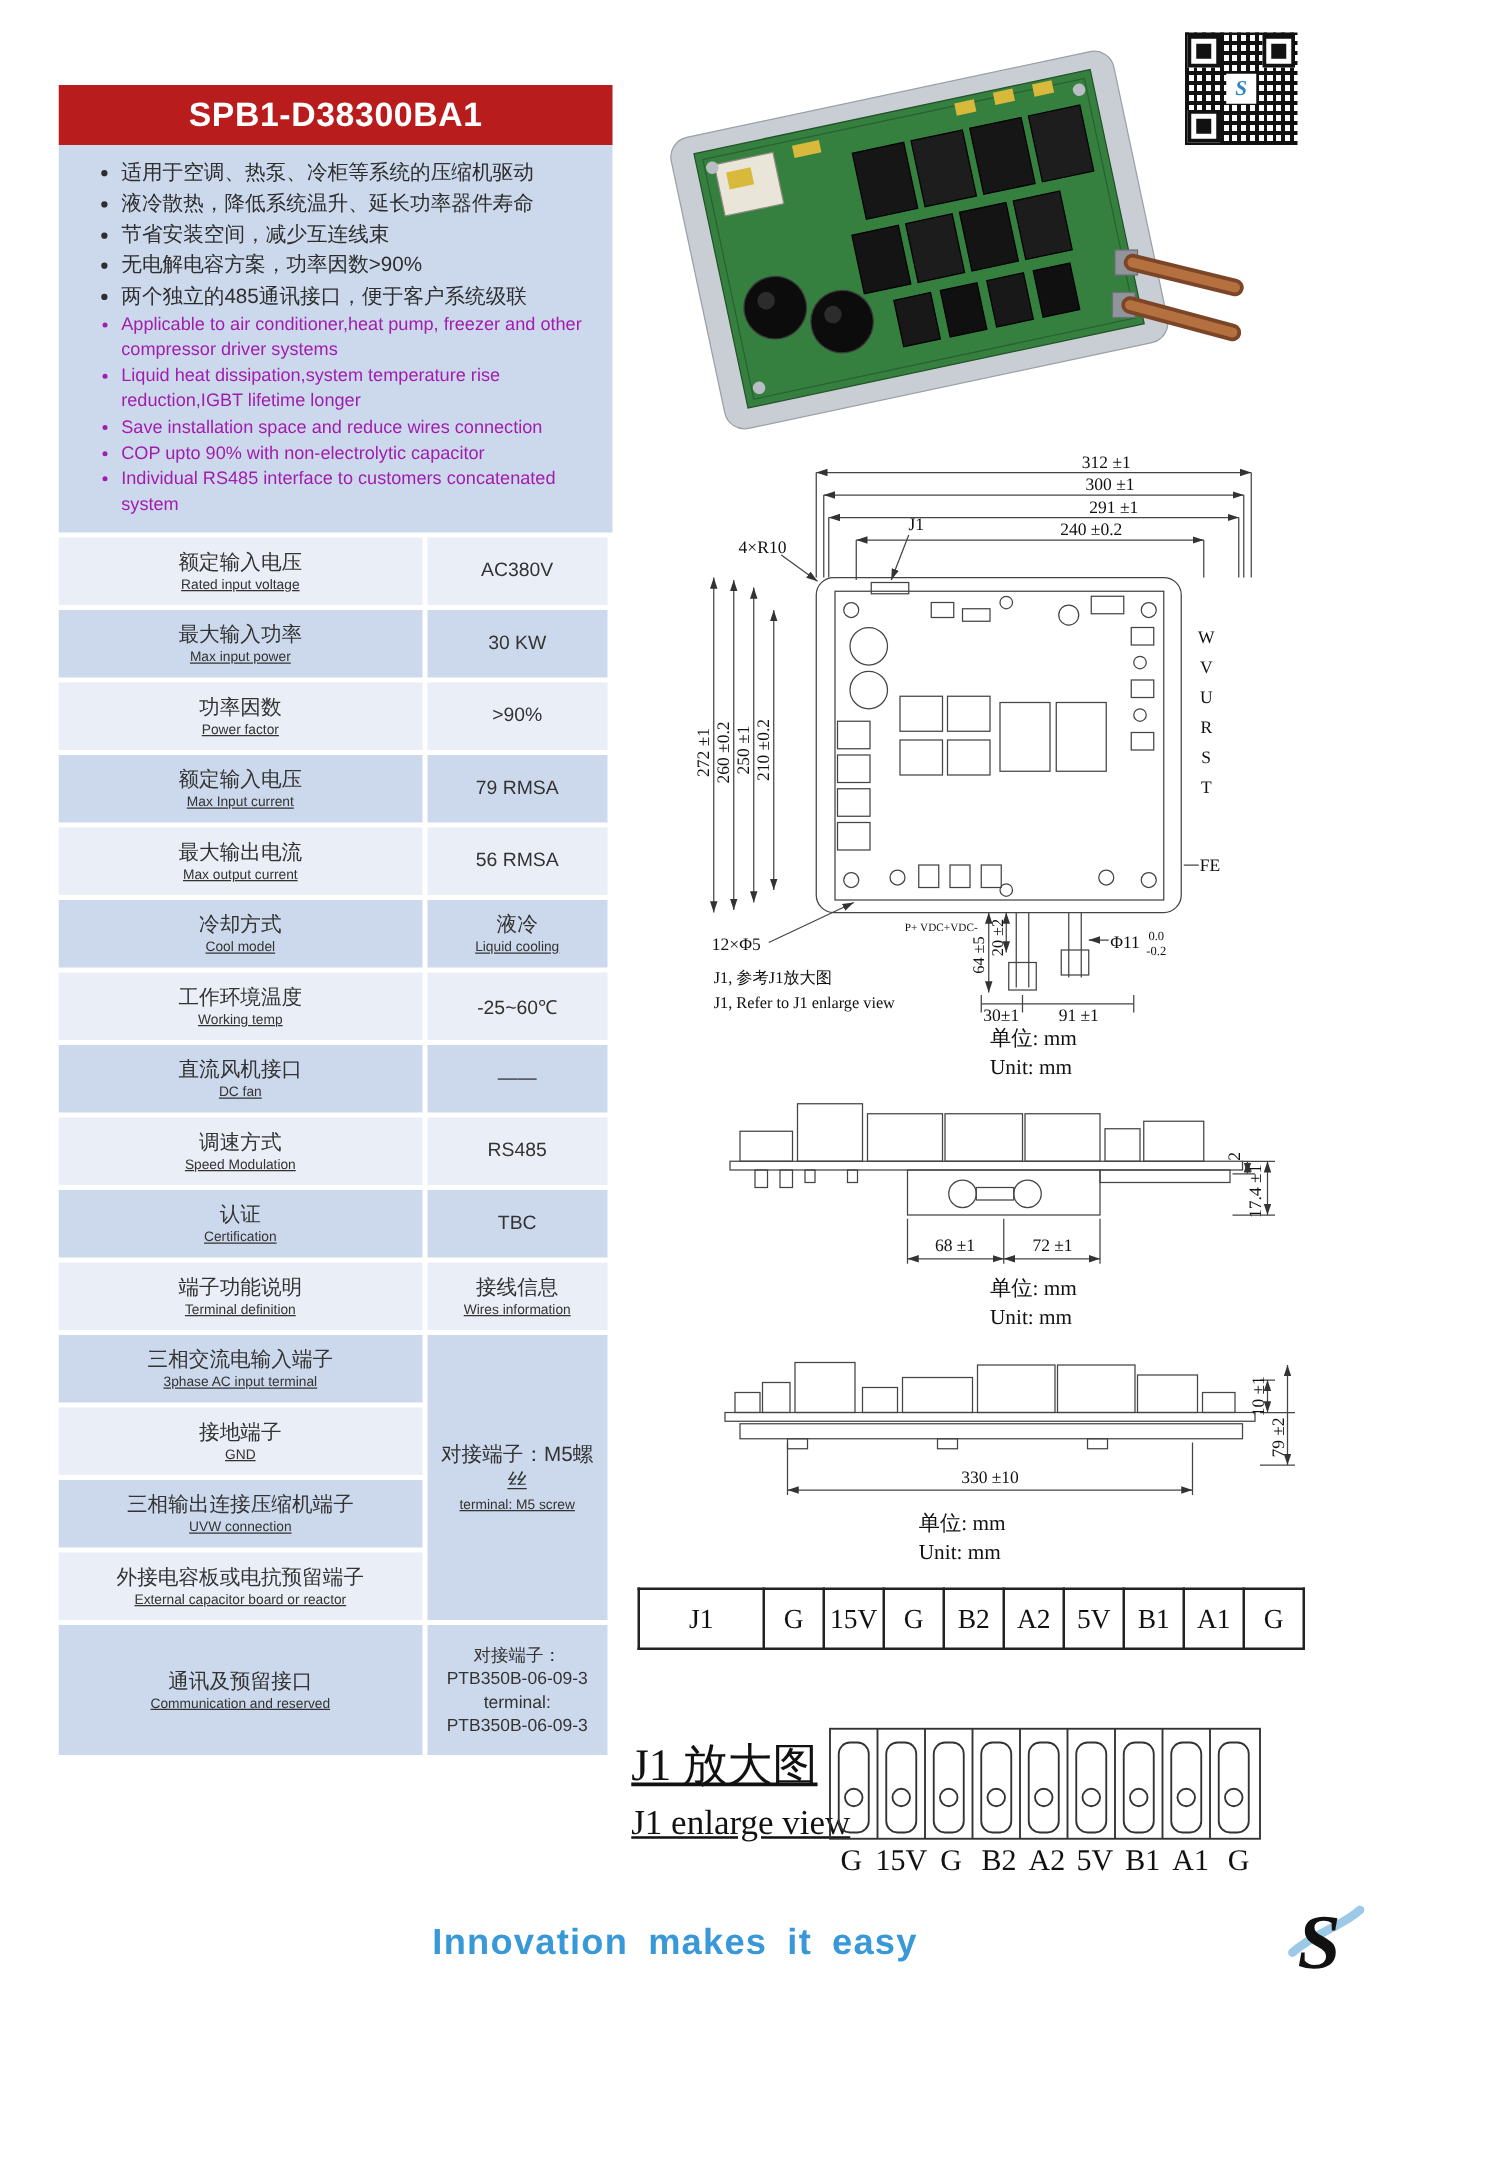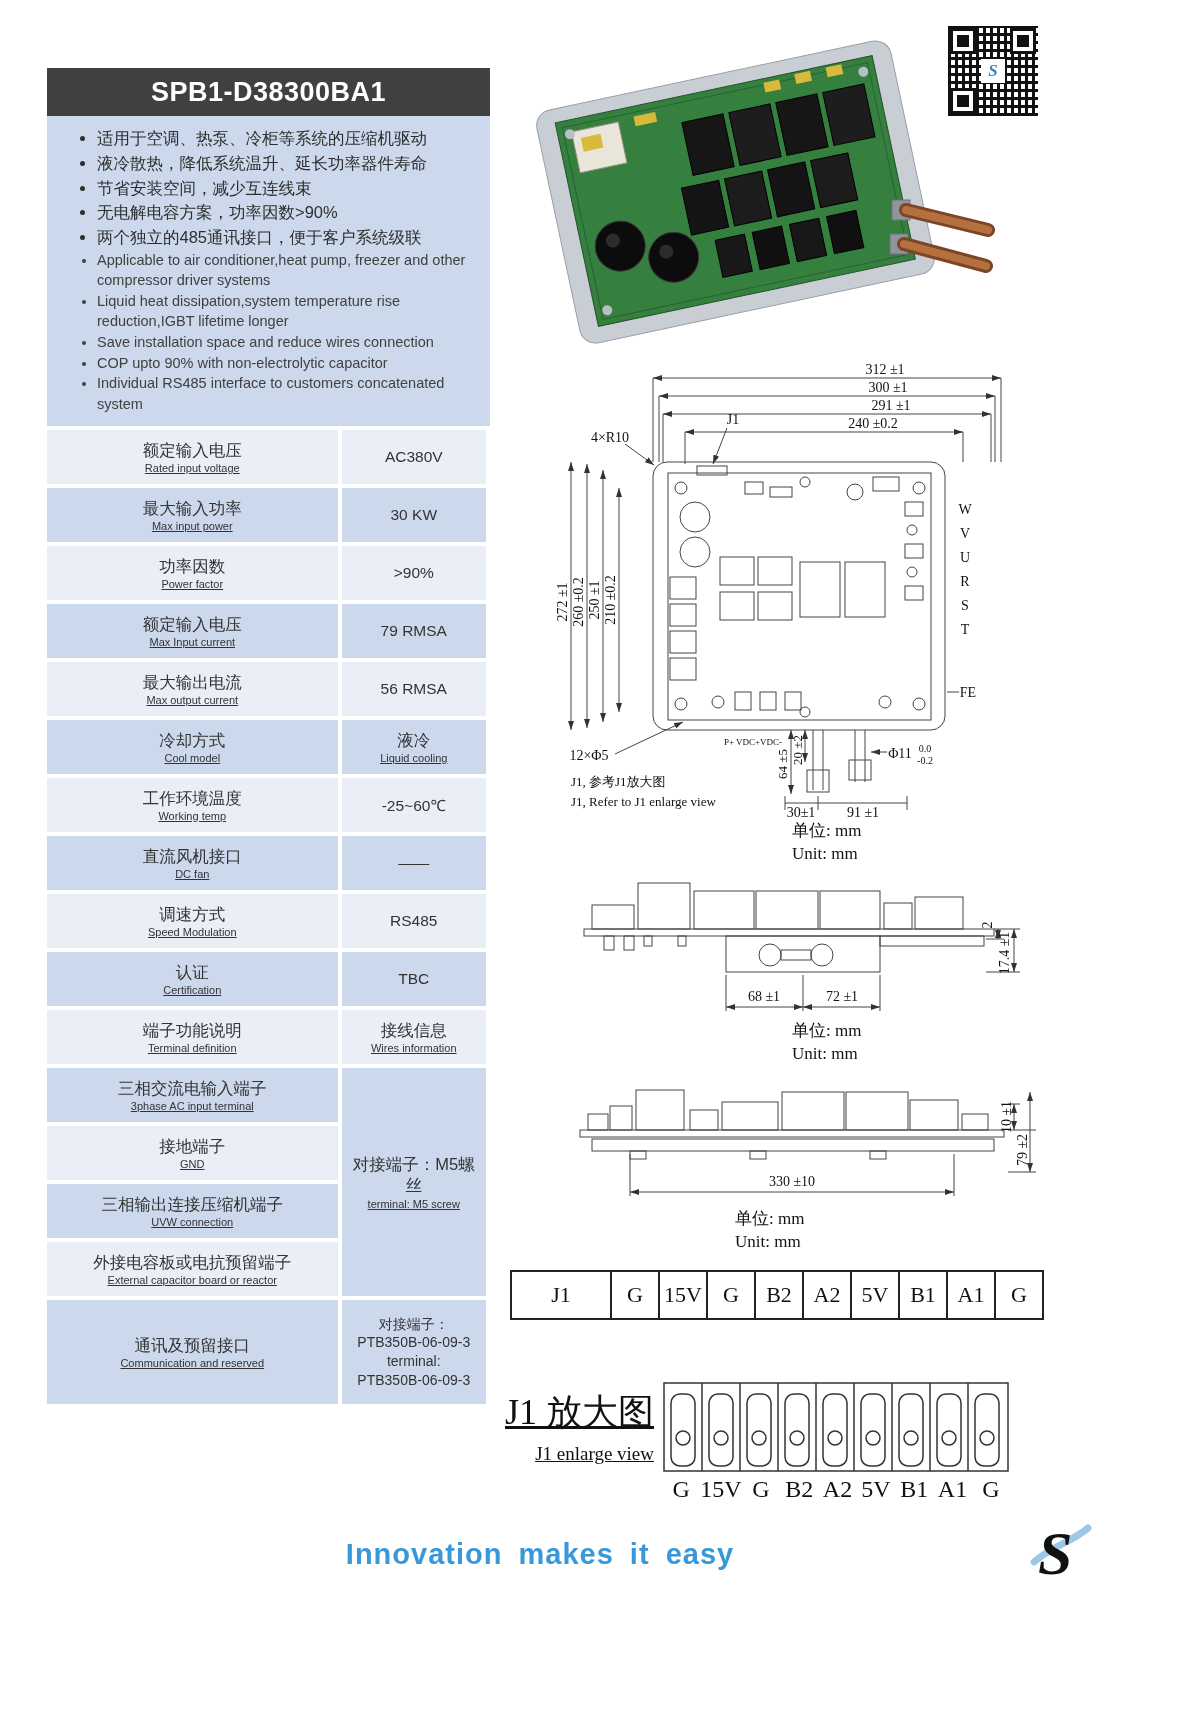--- a/index.html
+++ b/index.html
@@ -2,27 +2,27 @@
 <html><head>
 <meta charset="utf-8">
 <style>
   html,body{margin:0;padding:0;}
   body{width:1200px;height:1733px;position:relative;background:#fff;
        font-family:"Liberation Sans",sans-serif;color:#333;overflow:hidden;}
   .abs{position:absolute;}
   .cad{font-family:"Liberation Serif",serif;color:#111;}
   
   .left-col{position:absolute;left:47px;top:68px;width:443px;}
-  .hdr{background:#404040;color:#fff;text-align:center;font-size:27px;
+  .hdr{background:#b91c1c;color:#fff;text-align:center;font-size:27px;
        font-weight:bold;padding:9px 0 8px;letter-spacing:.5px;}
   .features{background:#ccd9ec;padding:10px 8px 12px 16px;}
   .features ul{margin:0;padding-left:34px;}
   .fcn li{font-size:16.5px;line-height:1.5;color:#2e2e2e;}
   .fen{margin-top:14px;}
-  .fen li{font-size:14.5px;line-height:1.42;color:#404040;}
+  .fen li{font-size:14.5px;line-height:1.42;color:#a21caf;}
   table.spec{border-collapse:separate;border-spacing:4px;margin:0 0 0 -4px;table-layout:fixed;}
   .spec td{text-align:center;vertical-align:middle;height:50px;padding:2px 4px;}
   .spec td.lab{width:330px;}
   .spec td.val{width:153px;font-size:15.5px;}
   .lcn{font-size:16.5px;line-height:1.3;}
   .len{font-size:11px;line-height:1.3;text-decoration:underline;}
   .r-l{background:#e9eef7;}
   .r-d{background:#ccd9ec;}
   tr.tall td{height:100px;}
   .vsm{font-size:14px;line-height:1.35;}
@@ -38,21 +38,21 @@
   
   .unit{position:absolute;font-family:"Liberation Serif",serif;font-size:17px;color:#111;line-height:1.35;}
   .j1t{border-collapse:collapse;font-family:"Liberation Serif",serif;text-align:center;color:#111;}
   .j1t td{border:2px solid #222;}
   .j1t .h td{font-size:22px;height:44px;}
   .j1t .f td{font-size:19px;height:64px;line-height:1.25;}
   .j1t td.c0{width:96px;}
   .j1t td.c{width:44px;}
   .j1-title{position:absolute;left:505px;top:1388px;font-family:"Liberation Serif",serif;color:#111;text-decoration:underline;}
   .j1-title .big{font-size:36px;}
-  .j1-title .sm{font-size:19px;margin-top:6px;text-align:right;}
+  .j1-title .sm{font-size:28px;margin-top:6px;text-align:right;}
   .pins{position:absolute;left:662px;top:1476px;width:348px;display:flex;}
   .pins span{flex:1;text-align:center;font-family:"Liberation Serif",serif;font-size:24px;color:#111;}
   .tagline{position:absolute;left:320px;top:1538px;width:440px;text-align:center;
            font-size:29px;font-weight:600;color:#3898d8;
            letter-spacing:1px;word-spacing:7px;}
   svg text{fill:#111;stroke:none;}
 </style>
 </head>
 <body>
 

